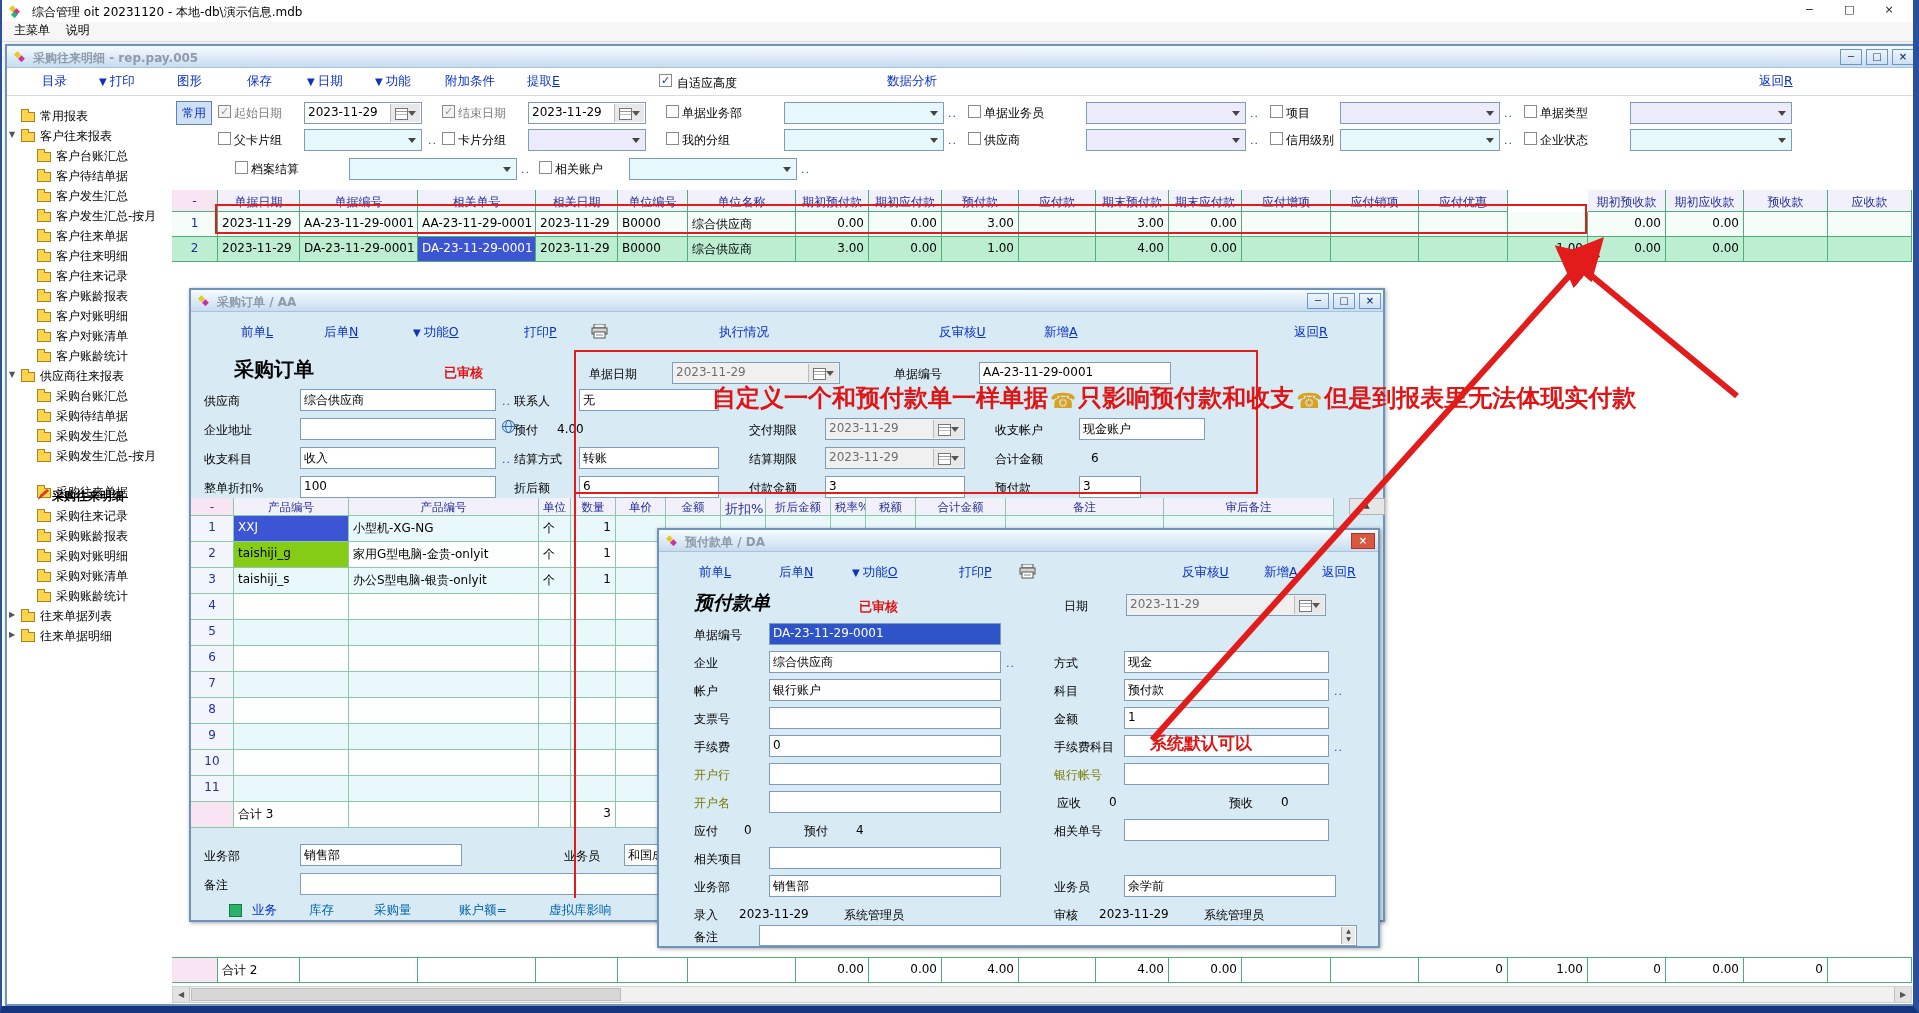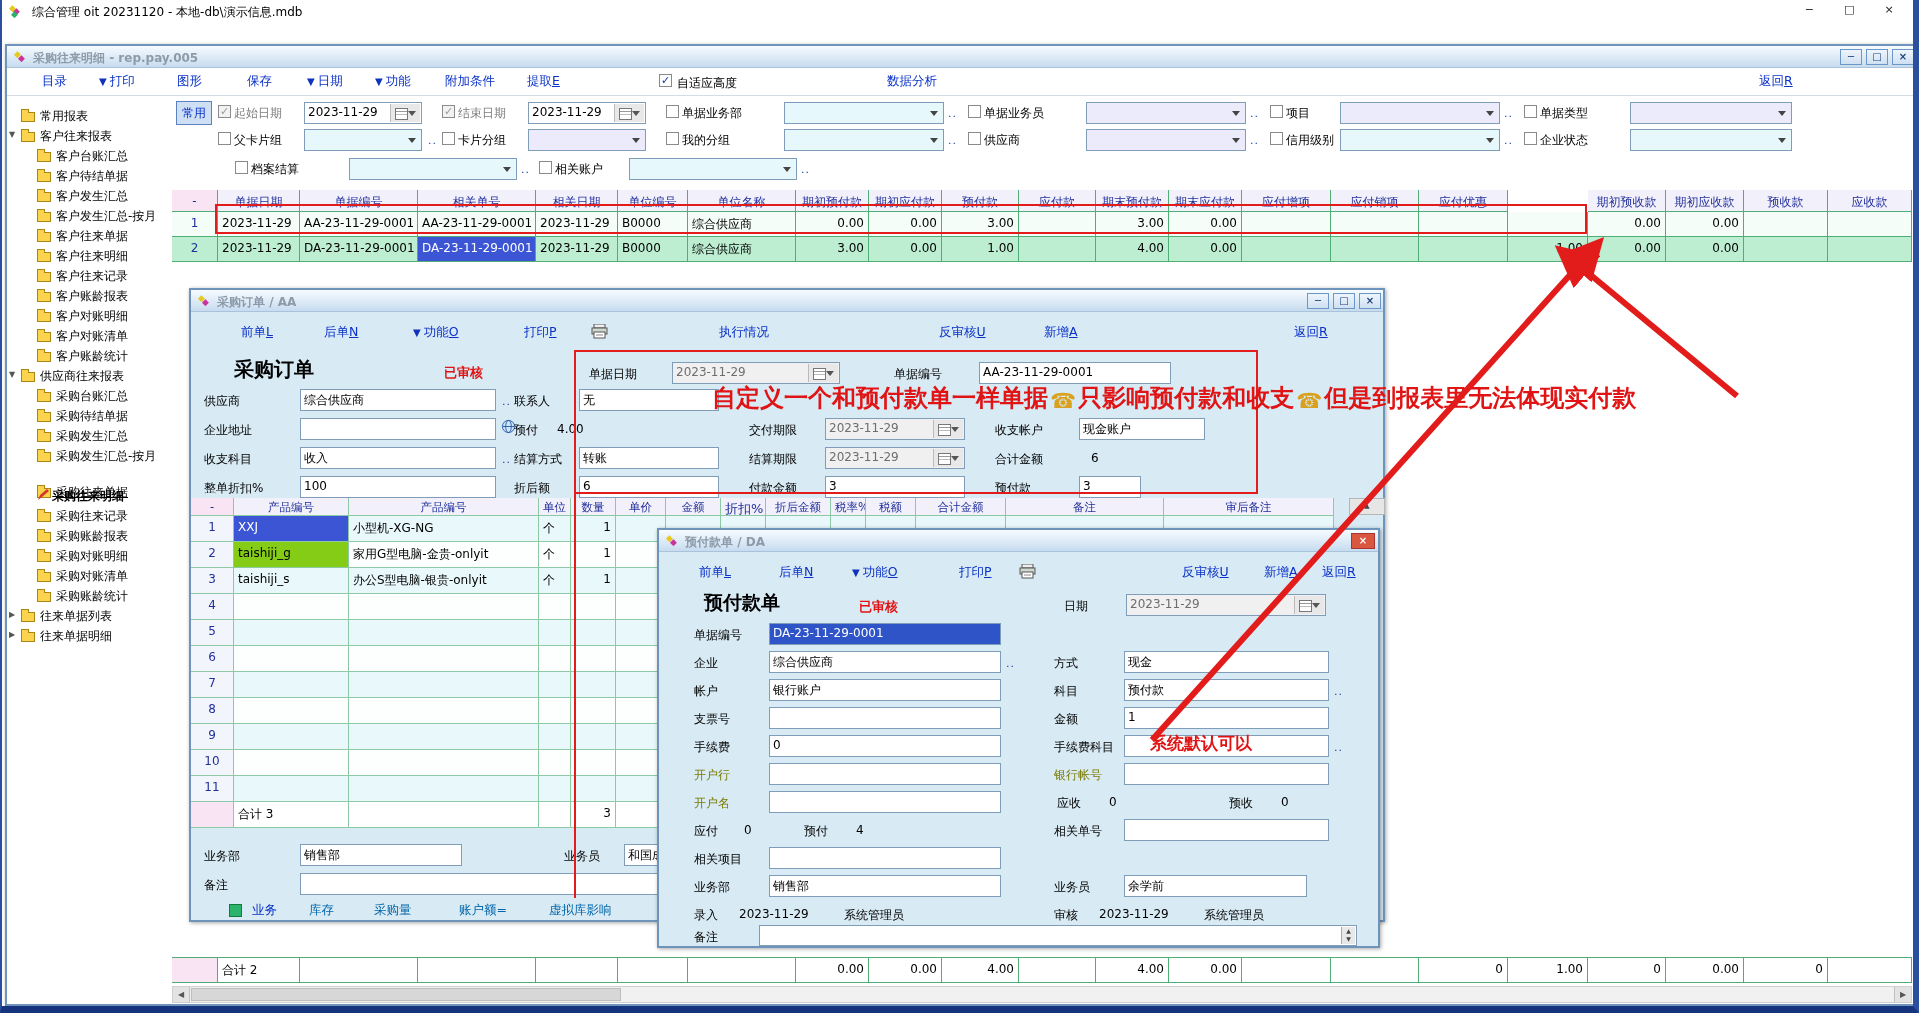--- a/index.html
+++ b/index.html
@@ -64,20 +64,24 @@
         <i style="left:2px;top:6px;color:#2bb36b;">◆</i>
     </span>
     <span class="abs" style="left:30px;top:4px;">综合管理 oit 20231120 - 本地-db\演示信息.mdb</span>
     <span class="abs" style="right:6px;top:2px;">
       <span class="wb">─</span>
       <span class="wb">□</span>
       <span class="wb close">×</span>
     </span>
   </div>
 
+  <div class="menubar">
+    <span>主菜单</span>
+    <span>说明</span>
+  </div>
 
   <div id="report" class="mdi" style="left:3px;top:44px;width:1913px;height:962px;background:#fff;z-index:1;">
     <div class="mdi-title">
       <span class="mdi-ico">
         <i style="left:0;top:0;color:#e8c920;">◆</i>
           <i style="left:4px;top:4px;color:#cc3399;">◆</i>
       </span>
       <span class="t">采购往来明细 - rep.pay.005</span>
       <span class="mdibtn" style="right:54px;">─</span>
       <span class="mdibtn" style="right:28px;">□</span>
@@ -598,21 +602,21 @@
             <rect x="3" y="0" width="11" height="4" fill="#eee" stroke="#555"></rect>
             <rect x="1" y="4" width="15" height="6" fill="#cfd8cf" stroke="#555"></rect>
             <rect x="3" y="8" width="11" height="6" fill="#fff" stroke="#555"></rect>
             <line x1="5" y1="11" x2="12" y2="11" stroke="#888"></line>
           </svg></div>
         <div class="link" style="left: 523px; top: 34px;"><span>反审核</span><u>U</u></div>
         <div class="link" style="left: 605px; top: 34px;"><span>新增</span><u>A</u></div>
         <div class="link" style="left: 663px; top: 34px;"><span>返回</span><u>R</u></div>
       </div>
 
-    <span class="flbl" style="left:45px;top:60px;font-size:19px;font-weight:bold;">预付款单</span>
+    <span class="flbl" style="left:35px;top:60px;font-size:19px;font-weight:bold;font-style:italic;">预付款单</span>
     <span class="flbl" style="left:200px;top:68px;color:#e01414;font-weight:bold;font-size:13px;">已审核</span>
     <span class="flbl" style="left:405px;top:68px;">日期</span>
     <span class="fbox dis" style="left:467px;top:64px;width:200px;height:22px;"><span>2023-11-29</span><span class="calbtn"></span></span>
 
     <span class="flbl" style="left:35px;top:97px;">单据编号</span>
     <span class="fbox sel" style="left:110px;top:93px;width:232px;height:22px;">DA-23-11-29-0001</span>
 
     <span class="flbl" style="left:35px;top:125px;">企业</span>
     <span class="fbox" style="left:110px;top:121px;width:232px;height:22px;">综合供应商</span>
     <span class="dots" style="left:347px;top:127px;">..</span>
@@ -654,21 +658,21 @@
     <span class="flbl" style="left:197px;top:293px;">4</span>
     <span class="flbl" style="left:395px;top:293px;">相关单号</span>
     <span class="fbox" style="left:465px;top:289px;width:205px;height:22px;"></span>
 
     <span class="flbl" style="left:35px;top:321px;">相关项目</span>
     <span class="fbox" style="left:110px;top:317px;width:232px;height:22px;"></span>
 
     <span class="flbl" style="left:35px;top:349px;">业务部</span>
     <span class="fbox" style="left:110px;top:345px;width:232px;height:22px;">销售部</span>
     <span class="flbl" style="left:395px;top:349px;">业务员</span>
-    <span class="fbox" style="left:465px;top:345px;width:183px;height:22px;">余学前</span>
+    <span class="fbox" style="left:465px;top:345px;width:212px;height:22px;">余学前</span>
 
     <span class="flbl" style="left:35px;top:377px;">录入</span>
     <span class="flbl" style="left:80px;top:377px;">2023-11-29</span>
     <span class="flbl" style="left:185px;top:377px;">系统管理员</span>
     <span class="flbl" style="left:395px;top:377px;">审核</span>
     <span class="flbl" style="left:440px;top:377px;">2023-11-29</span>
     <span class="flbl" style="left:545px;top:377px;">系统管理员</span>
 
     <span class="flbl" style="left:35px;top:399px;">备注</span>
     <span class="fbox" style="left:100px;top:395px;width:598px;height:21px;">

